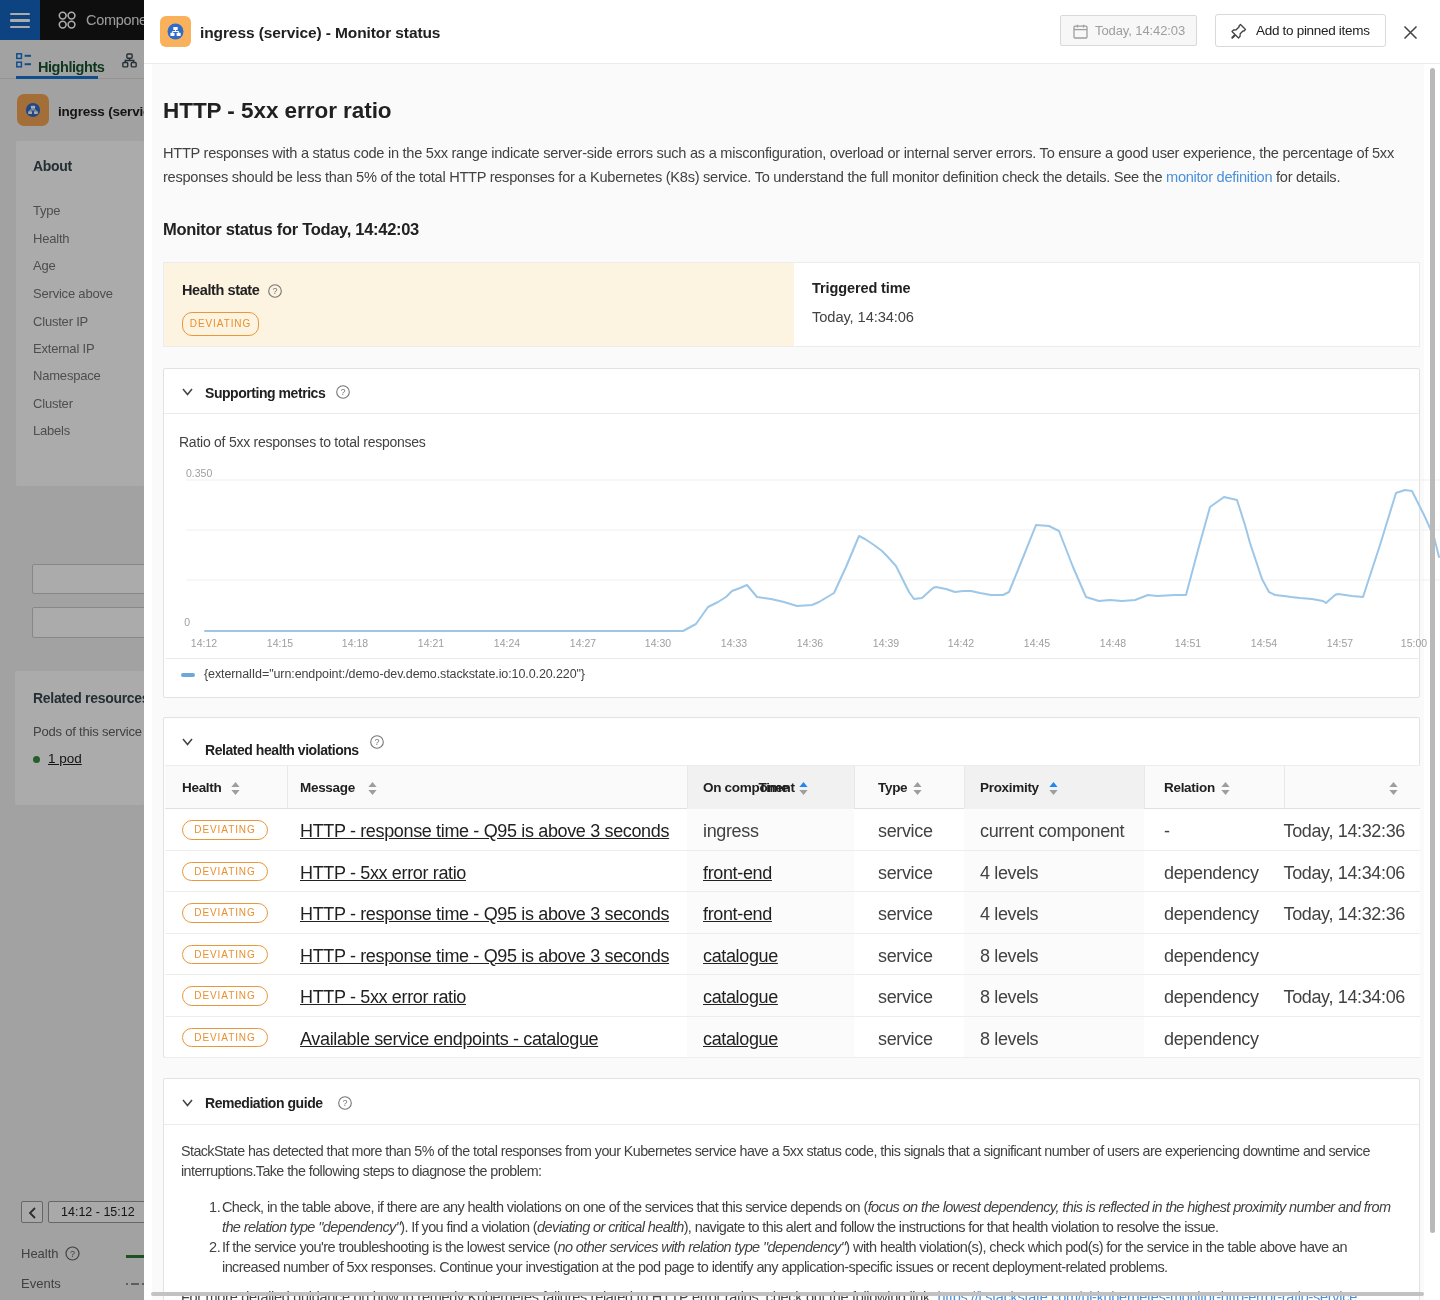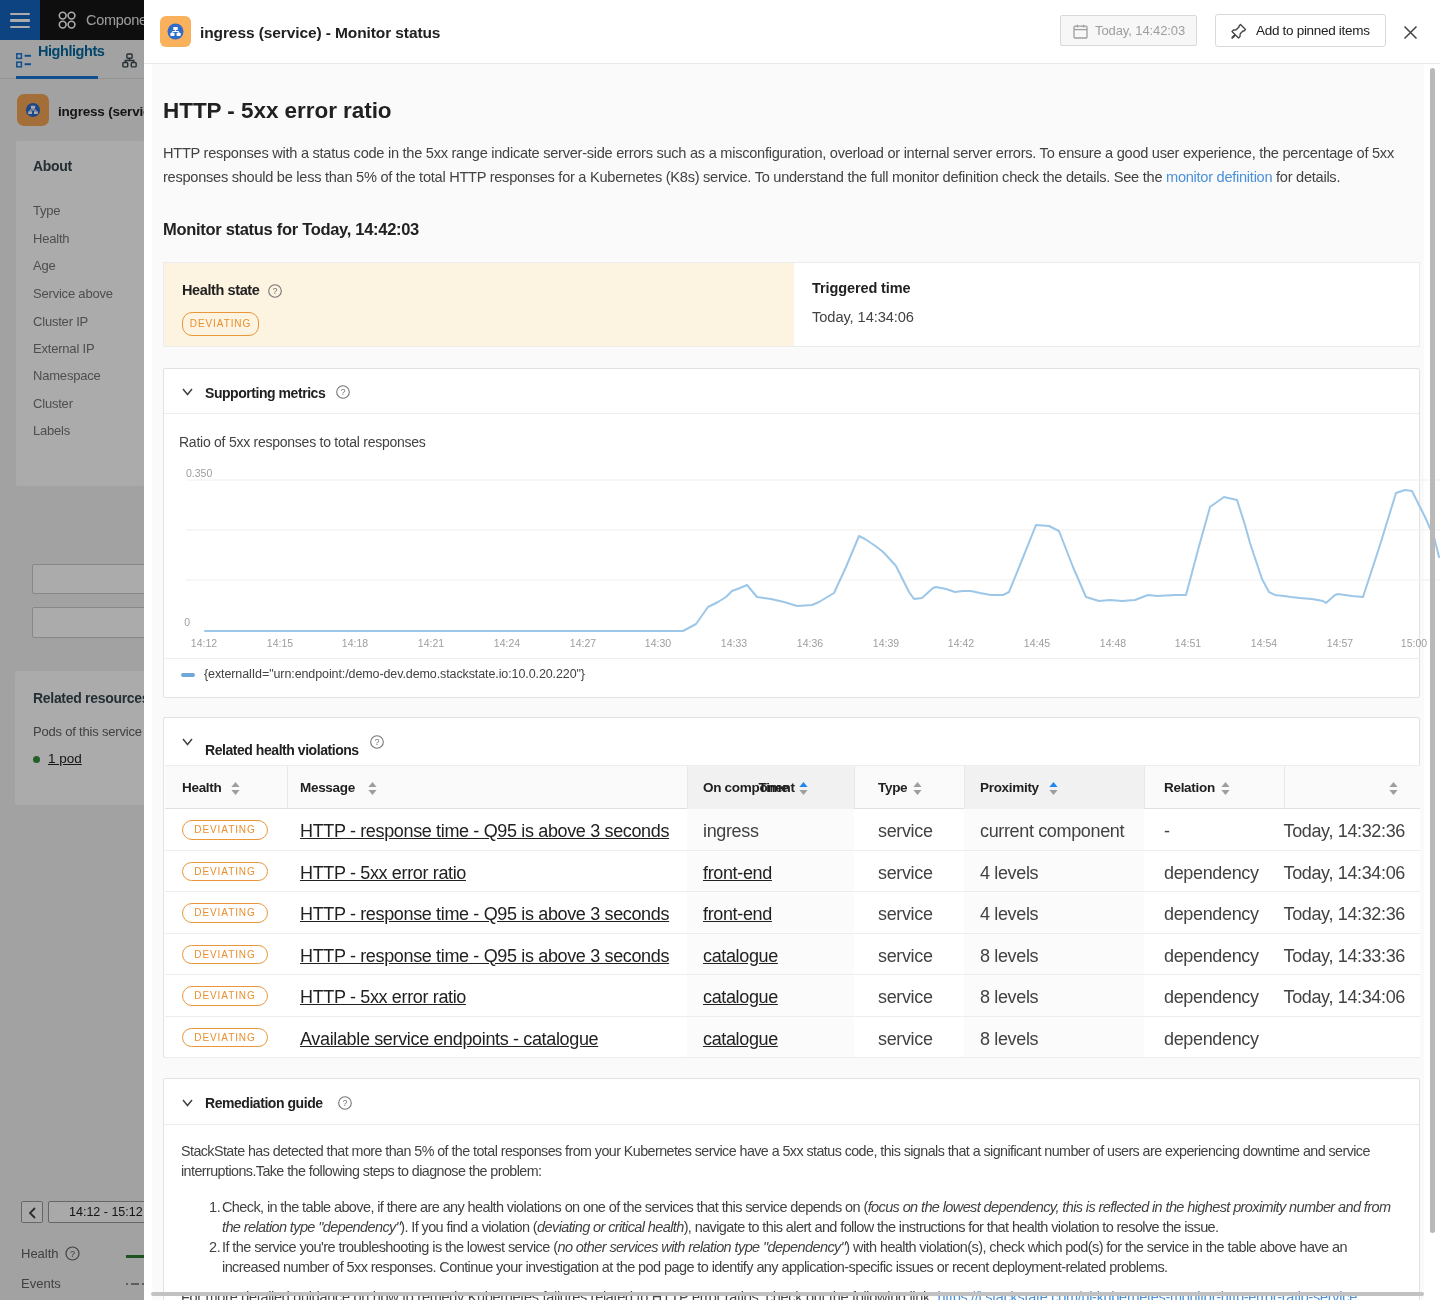--- a/index.html
+++ b/index.html
@@ -69,21 +69,21 @@
   <div class="abs" style="left:86px;top:12px;font-size:14.5px;color:#e8e8e8;letter-spacing:-0.3px;">Components</div>
 
   <div id="tabsrow"></div>
 
   <svg class="abs" style="left:16px;top:53px" width="15" height="15" viewBox="0 0 15 15">
     <rect x="0.8" y="0.8" width="4.6" height="4.6" fill="none" stroke="#1976d2" stroke-width="1.5"></rect>
     <rect x="0.8" y="9.2" width="4.6" height="4.6" fill="none" stroke="#1976d2" stroke-width="1.5"></rect>
     <rect x="8.6" y="1.8" width="6.4" height="2" fill="#1976d2"></rect>
     <rect x="8.6" y="10.2" width="6.4" height="2" fill="#1976d2"></rect>
   </svg>
-  <div class="abs" style="left:38px;top:43px;font-size:14.5px;font-weight:bold;color:#0369a1;letter-spacing:-0.45px;">Highlights</div>
+  <div class="abs" style="left:38px;top:59px;font-size:14.5px;font-weight:bold;color:#14532d;letter-spacing:-0.45px;">Highlights</div>
   <div id="tabuline"></div>
 
   <svg class="abs" style="left:122px;top:53px" width="15" height="15" viewBox="0 0 16 16">
     <rect x="5.2" y="1" width="5.6" height="4.6" rx="1" fill="none" stroke="#37474f" stroke-width="1.5"></rect>
     <rect x="0.9" y="10.2" width="5.2" height="4.6" rx="1" fill="none" stroke="#37474f" stroke-width="1.5"></rect>
     <rect x="9.9" y="10.2" width="5.2" height="4.6" rx="1" fill="none" stroke="#37474f" stroke-width="1.5"></rect>
     <path d="M8 5.6 L8 8 M3.5 10.2 L3.5 8 L12.5 8 L12.5 10.2" fill="none" stroke="#37474f" stroke-width="1.5"></path>
   </svg>
 
   <div class="abs" style="left:17px;top:94px;width:32px;height:32px;background:#f5a555;border-radius:7px;"></div>
@@ -115,21 +115,21 @@
   <div class="abs" style="left:33px;top:690px;font-size:14px;font-weight:bold;color:#37474f;letter-spacing:-0.3px;">Related resources</div>
   <div class="abs" style="left:33px;top:724px;font-size:13px;color:#616161;letter-spacing:-0.2px;">Pods of this service</div>
   <div class="abs" style="left:33px;top:756px;width:7px;height:7px;border-radius:50%;background:#388e3c;"></div>
   <div class="abs" style="left:48px;top:751px;font-size:13.5px;"><a class="dark" href="#">1 pod</a></div>
 
   <div class="abs" style="left:21px;top:1201px;width:22px;height:22px;border:1px solid #9a9a9a;border-radius:2px;background:#fdfdfd;">
     <svg style="position:absolute;left:6px;top:5px" width="9" height="12" viewBox="0 0 9 12">
         <path d="M7 1 L2 6 L7 11" fill="none" stroke="#424242" stroke-width="1.8"></path>
       </svg>
   </div>
-  <div class="abs" style="left:48px;top:1201px;width:110px;height:22px;border:1px solid #9a9a9a;border-radius:2px;background:#fdfdfd;font-size:12.5px;color:#212121;line-height:21px;padding-left:20px;">14:12 - 15:12</div>
+  <div class="abs" style="left:48px;top:1201px;width:110px;height:22px;border:1px solid #9a9a9a;border-radius:2px;background:#fdfdfd;font-size:12.5px;color:#212121;line-height:21px;padding-left:12px;">14:12 - 15:12</div>
   <div class="abs" style="left:21px;top:1246px;font-size:13px;color:#616161;">Health</div>
   <svg class="abs" style="left:65px;top:1246px" width="15" height="15" viewBox="0 0 15 15">
     <circle cx="7.5" cy="7.5" r="6.5" fill="none" stroke="#616161" stroke-width="1.2"></circle>
     <text x="7.5" y="11" font-size="9" fill="#616161" text-anchor="middle">?</text>
   </svg>
   <div class="abs" style="left:126px;top:1255px;width:18px;height:2.6px;background:#2e7d32;"></div>
   <div class="abs" style="left:21px;top:1276px;font-size:13px;color:#616161;">Events</div>
   <div class="abs" style="left:126px;top:1283px;width:2px;height:2px;background:#8d8d8d;"></div>
   <div class="abs" style="left:131px;top:1283px;width:8px;height:2px;background:#8d8d8d;"></div>
   <div class="abs" style="left:142px;top:1283px;width:2px;height:2px;background:#8d8d8d;"></div>
@@ -320,21 +320,20 @@
       </div>
       <div class="abs" style="left:1px;top:215.5px;width:1255px;height:41.5px;border-bottom:1px solid #ededed;background:#fff;">
       <div class="abs" style="left:522px;top:0;width:167px;height:40.5px;background:#fbfbfb;"></div>
       <div class="abs" style="left:799px;top:0;width:180px;height:40.5px;background:#fbfbfb;"></div>
       <div class="badge" style="position:absolute;left:17px;top:11px;width:86px;height:19.5px;line-height:18px;">DEVIATING</div>
       <div class="td" style="left:135px;top:12px;"><a class="dark" href="#">HTTP - response time - Q95 is above 3 seconds</a></div>
       <div class="td" style="left:538px;top:12px;"><a class="dark" href="#">catalogue</a></div>
       <div class="td" style="left:713px;top:12px;">service</div>
       <div class="td" style="left:815px;top:12px;">8 levels</div>
       <div class="td" style="left:999px;top:12px;">dependency</div>
-      <div class="td" style="left:0;top:12px;width:1240px;text-align:right;">Today, 14:33:36</div>
       </div>
       <div class="abs" style="left:1px;top:257px;width:1255px;height:41.5px;border-bottom:1px solid #ededed;background:#fff;">
       <div class="abs" style="left:522px;top:0;width:167px;height:40.5px;background:#fbfbfb;"></div>
       <div class="abs" style="left:799px;top:0;width:180px;height:40.5px;background:#fbfbfb;"></div>
       <div class="badge" style="position:absolute;left:17px;top:11px;width:86px;height:19.5px;line-height:18px;">DEVIATING</div>
       <div class="td" style="left:135px;top:12px;"><a class="dark" href="#">HTTP - 5xx error ratio</a></div>
       <div class="td" style="left:538px;top:12px;"><a class="dark" href="#">catalogue</a></div>
       <div class="td" style="left:713px;top:12px;">service</div>
       <div class="td" style="left:815px;top:12px;">8 levels</div>
       <div class="td" style="left:999px;top:12px;">dependency</div>

